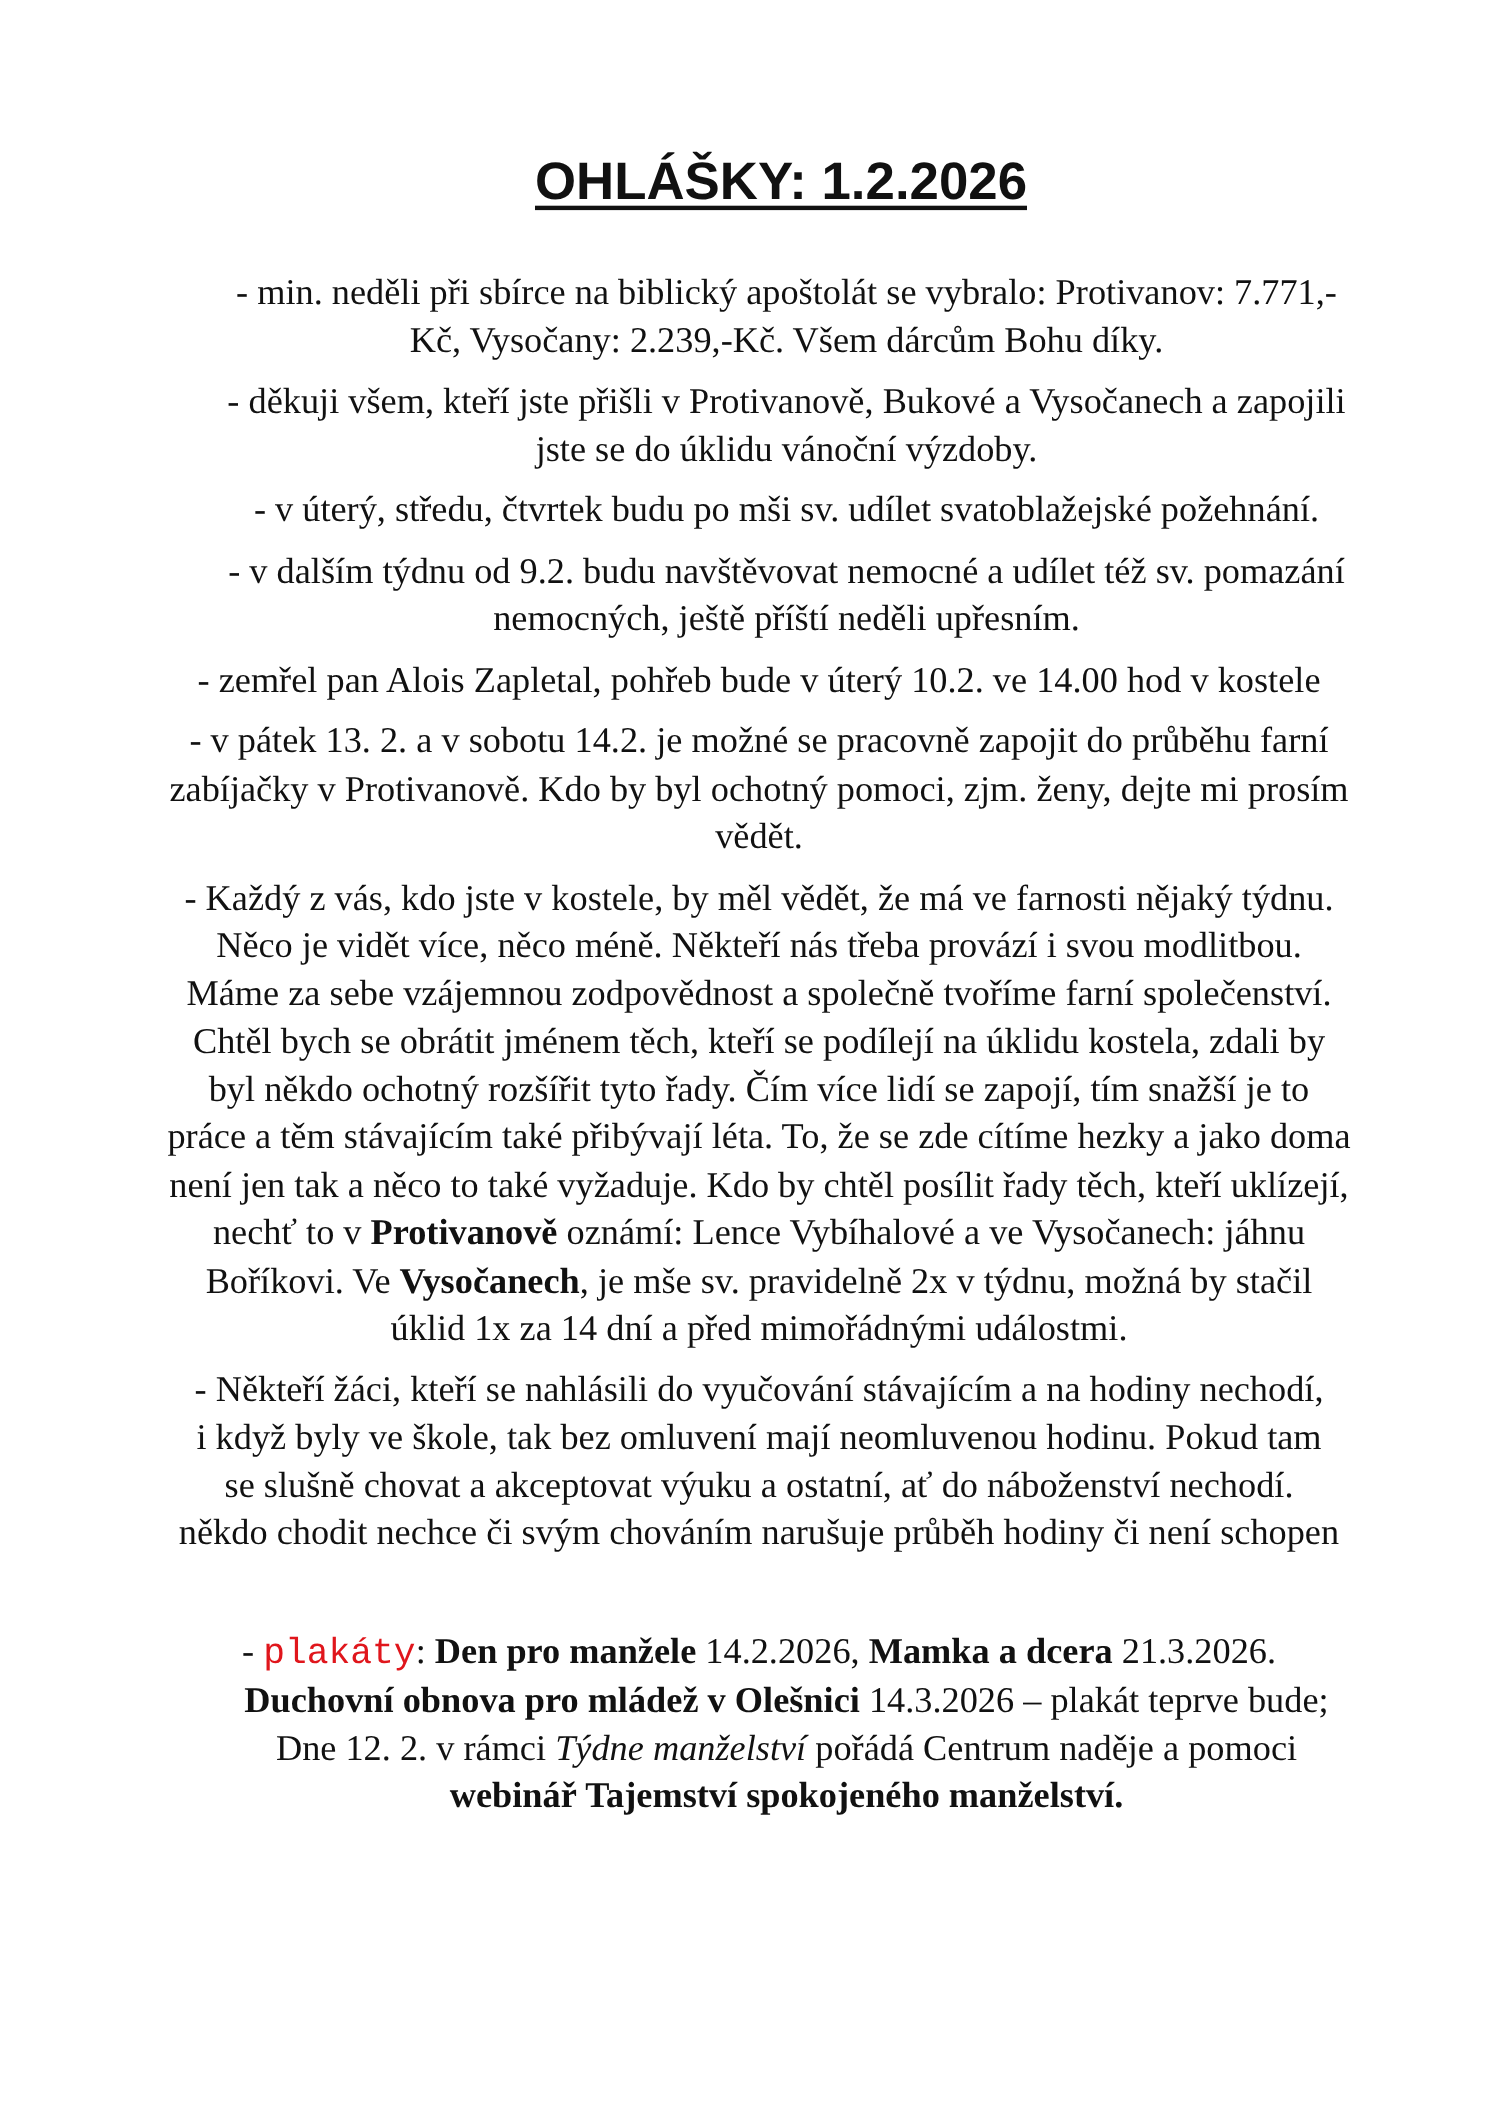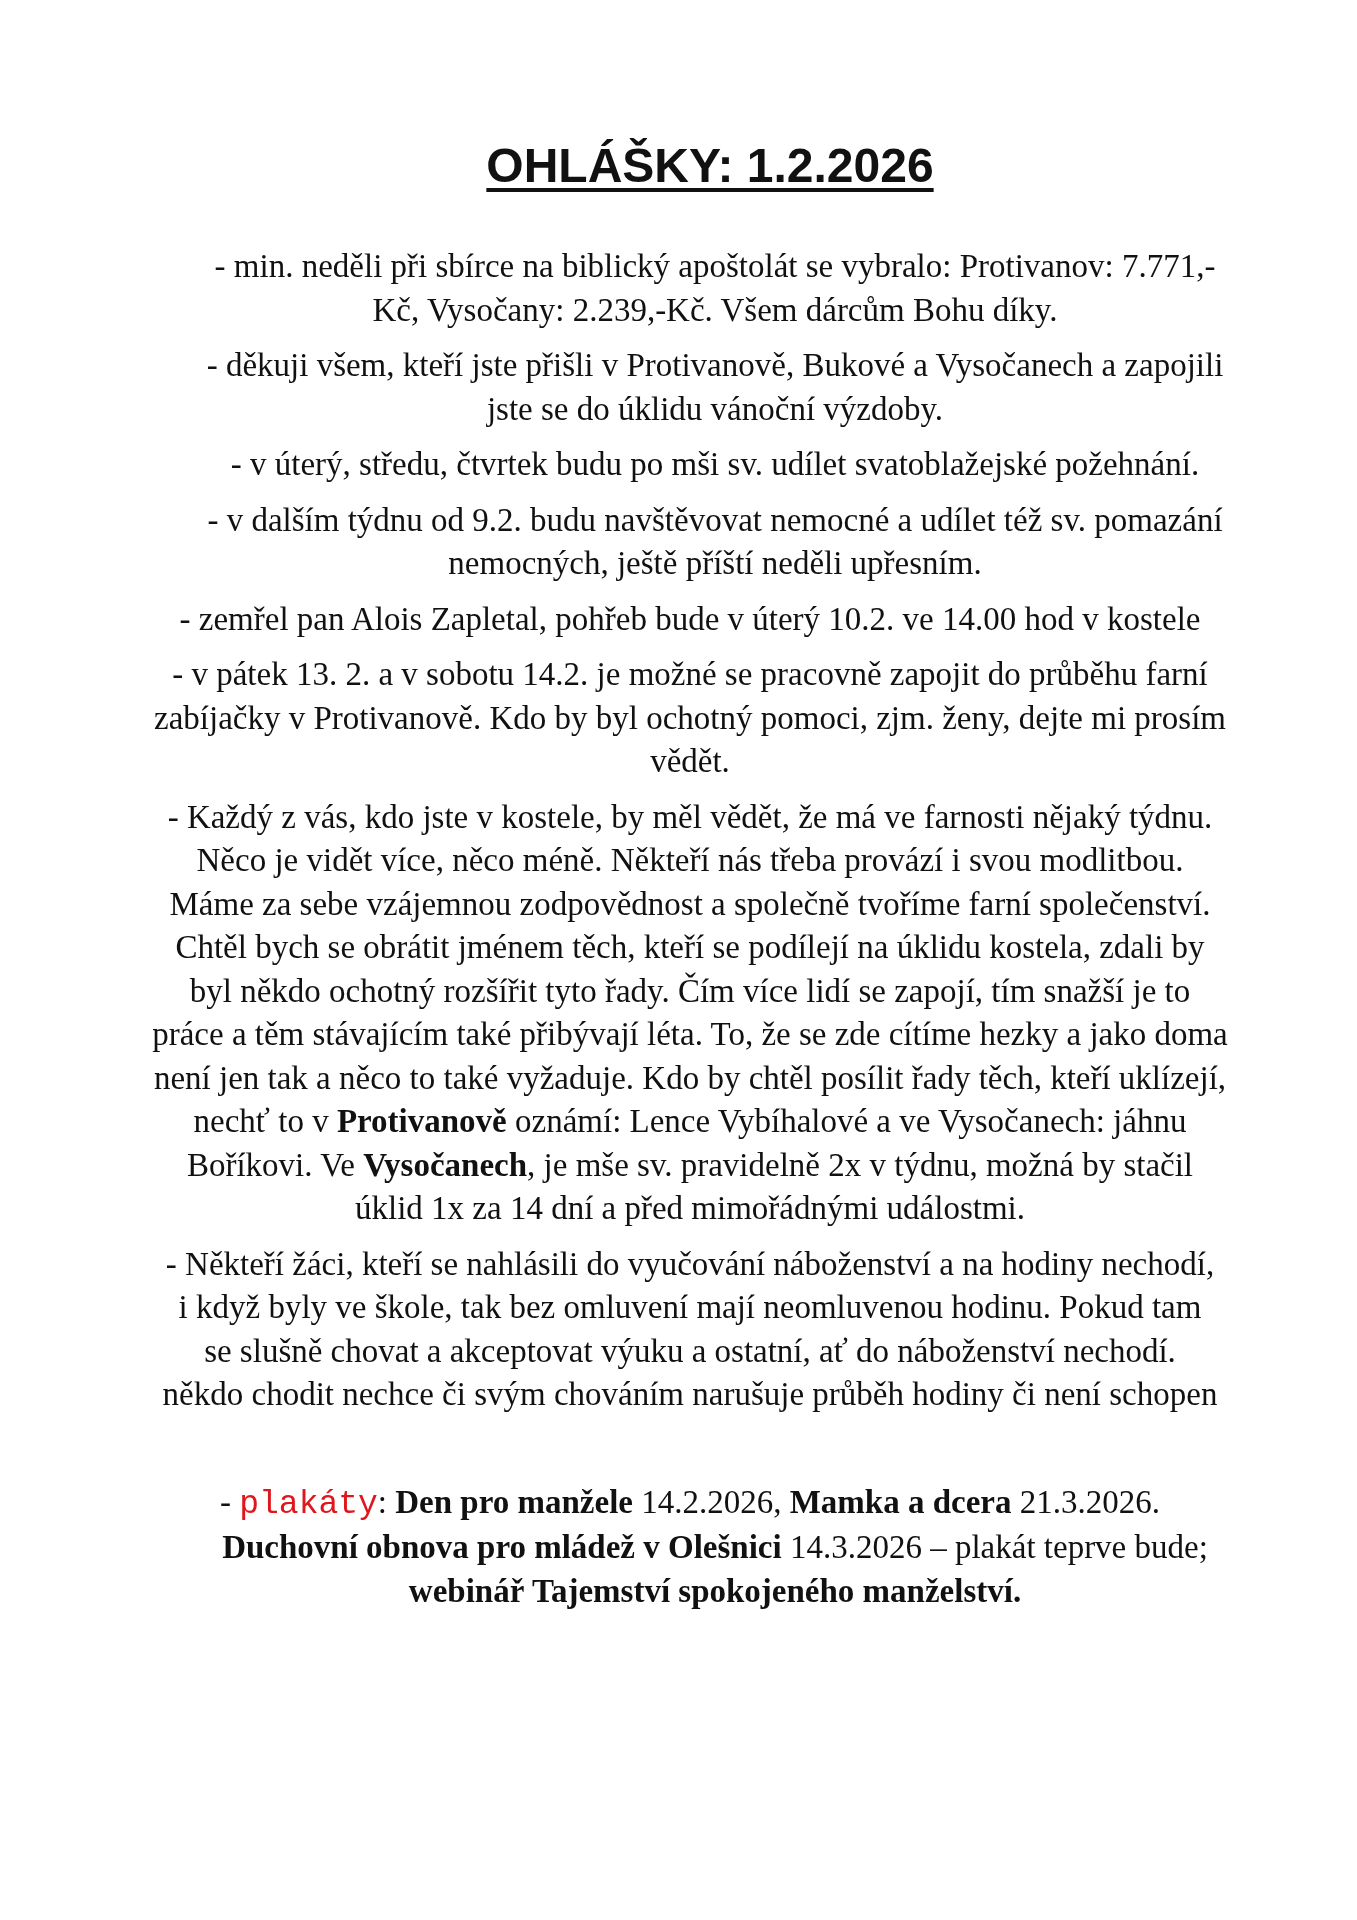--- a/index.html
+++ b/index.html
@@ -112,28 +112,29 @@
       <span class="line">Chtěl bych se obrátit jménem těch, kteří se podílejí na úklidu kostela, zdali by</span>
       <span class="line">byl někdo ochotný rozšířit tyto řady. Čím více lidí se zapojí, tím snažší je to</span>
       <span class="line">práce a těm stávajícím také přibývají léta. To, že se zde cítíme hezky a jako doma</span>
       <span class="line">není jen tak a něco to také vyžaduje. Kdo by chtěl posílit řady těch, kteří uklízejí,</span>
       <span class="line"><span>nechť to v </span><span class="b">Protivanově</span><span> oznámí: Lence Vybíhalové a ve Vysočanech: jáhnu</span></span>
       <span class="line"><span>Boříkovi. Ve </span><span class="b">Vysočanech</span><span>, je mše sv. pravidelně 2x v týdnu, možná by stačil</span></span>
       <span class="line">úklid 1x za 14 dní a před mimořádnými událostmi.</span>
     </p>
 
     <p class="para">
-      <span class="line">- Někteří žáci, kteří se nahlásili do vyučování náboženství a na hodiny nechodí,</span>
+      <span class="line">- Někteří žáci, kteří se nahlásili do vyučování stávajícím a na hodiny nechodí,</span>
       <span class="line">i když byly ve škole, tak bez omluvení mají neomluvenou hodinu. Pokud tam</span>
       <span class="line">se slušně chovat a akceptovat výuku a ostatní, ať do náboženství nechodí.</span>
       <span class="line">někdo chodit nechce či svým chováním narušuje průběh hodiny či není schopen</span>
     </p>
 
     <div class="gap-large"></div>
 
     <p class="para">
       <span class="line"><span>- </span><span class="red">plakáty</span><span>: </span><span class="b">Den pro manžele</span><span> 14.2.2026, </span><span class="b">Mamka a dcera</span><span> 21.3.2026.</span></span>
       <span class="indent-line"><span class="b">Duchovní obnova pro mládež v Olešnici</span><span> 14.3.2026 – plakát teprve bude;</span></span>
+      <span class="indent-line"><span>Dne 12. 2. v rámci </span><span class="i">Týdne manželství</span><span> pořádá Centrum naděje a pomoci</span></span>
       <span class="indent-line b">webinář Tajemství spokojeného manželství.</span>
     </p>
 
   </div>
 </div>
 
 </body></html>

